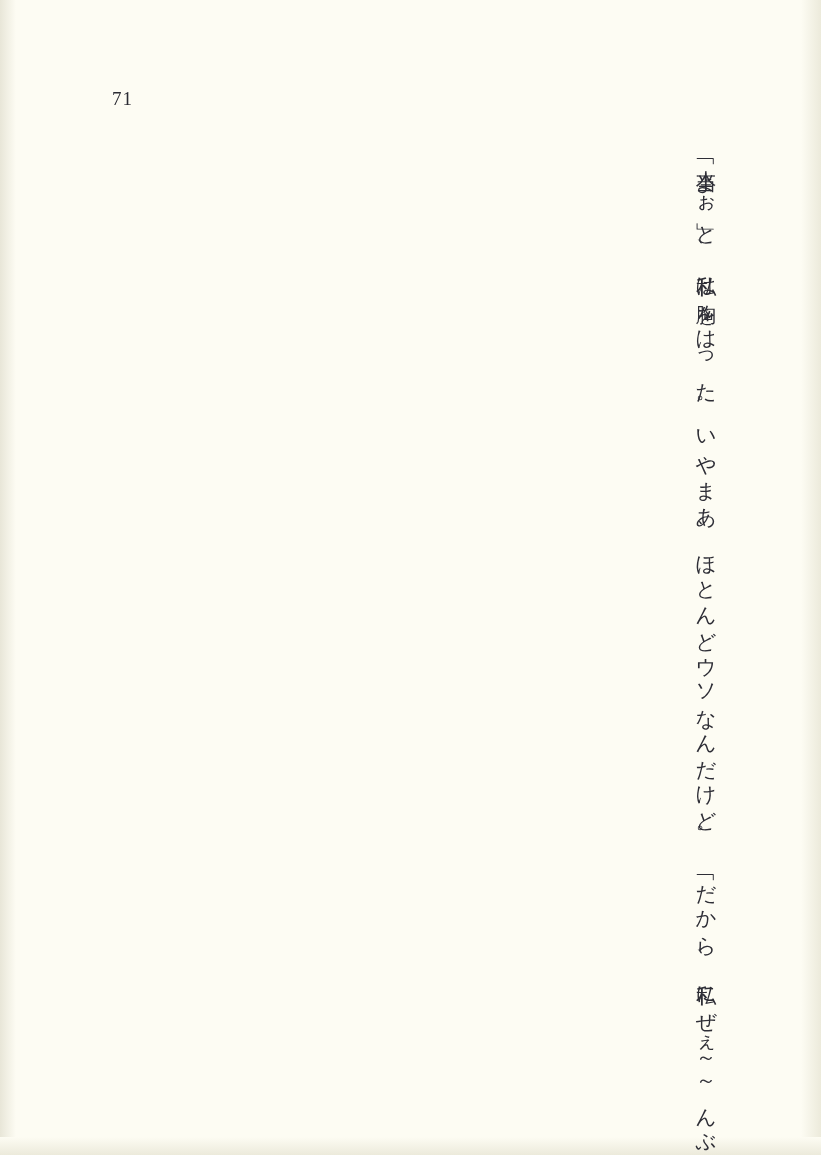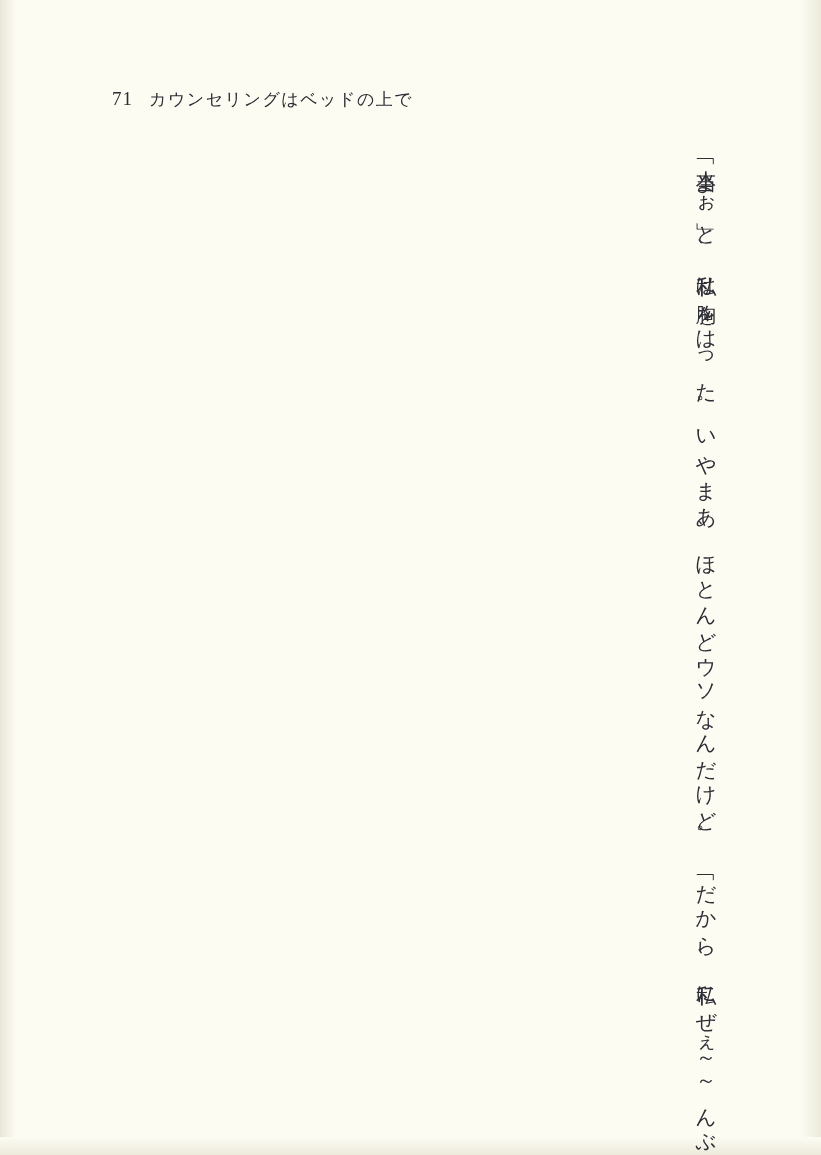--- a/index.html
+++ b/index.html
@@ -44,22 +44,22 @@
     width: 20px; height: 1155px;
     background: linear-gradient(to left, #eceadb, #fdfcf3);
   }
 
   
   #running-head {
     position: absolute;
     top: 88px;
     left: 112px;
     display: flex;
-    align-items: flex-start;
-    gap: 16px;
+    align-items: center;
+    gap: 28px;
     color: #2b2b33;
   }
   #running-head .page-number {
     font-size: 19px;
     letter-spacing: 1px;
   }
   #running-head .chapter-title {
     font-size: 17px;
     letter-spacing: 1.5px;
   }
@@ -94,21 +94,20 @@
 
 <div id="page">
 
   <div id="page-edge-left"></div>
   <div id="page-edge-top"></div>
   <div id="page-edge-right"></div>
   <div id="page-edge-bottom"></div>
 
   <div id="running-head">
     <span class="page-number">71</span>
-    <span class="chapter-title">カウンセリングはベッドの上で</span>
   </div>
 
   <div id="body-text">
       <div class="line indent">「本当よぉ」</div>
       <div class="line">と、私は胸をはった。</div>
       <div class="line">いやまあ、ほとんどウソなんだけど。</div>
       <div class="line indent">「だから、私にぜぇ～～んぶまかせなさい。　ねっ♡」</div>
     </div>
 
 </div>

